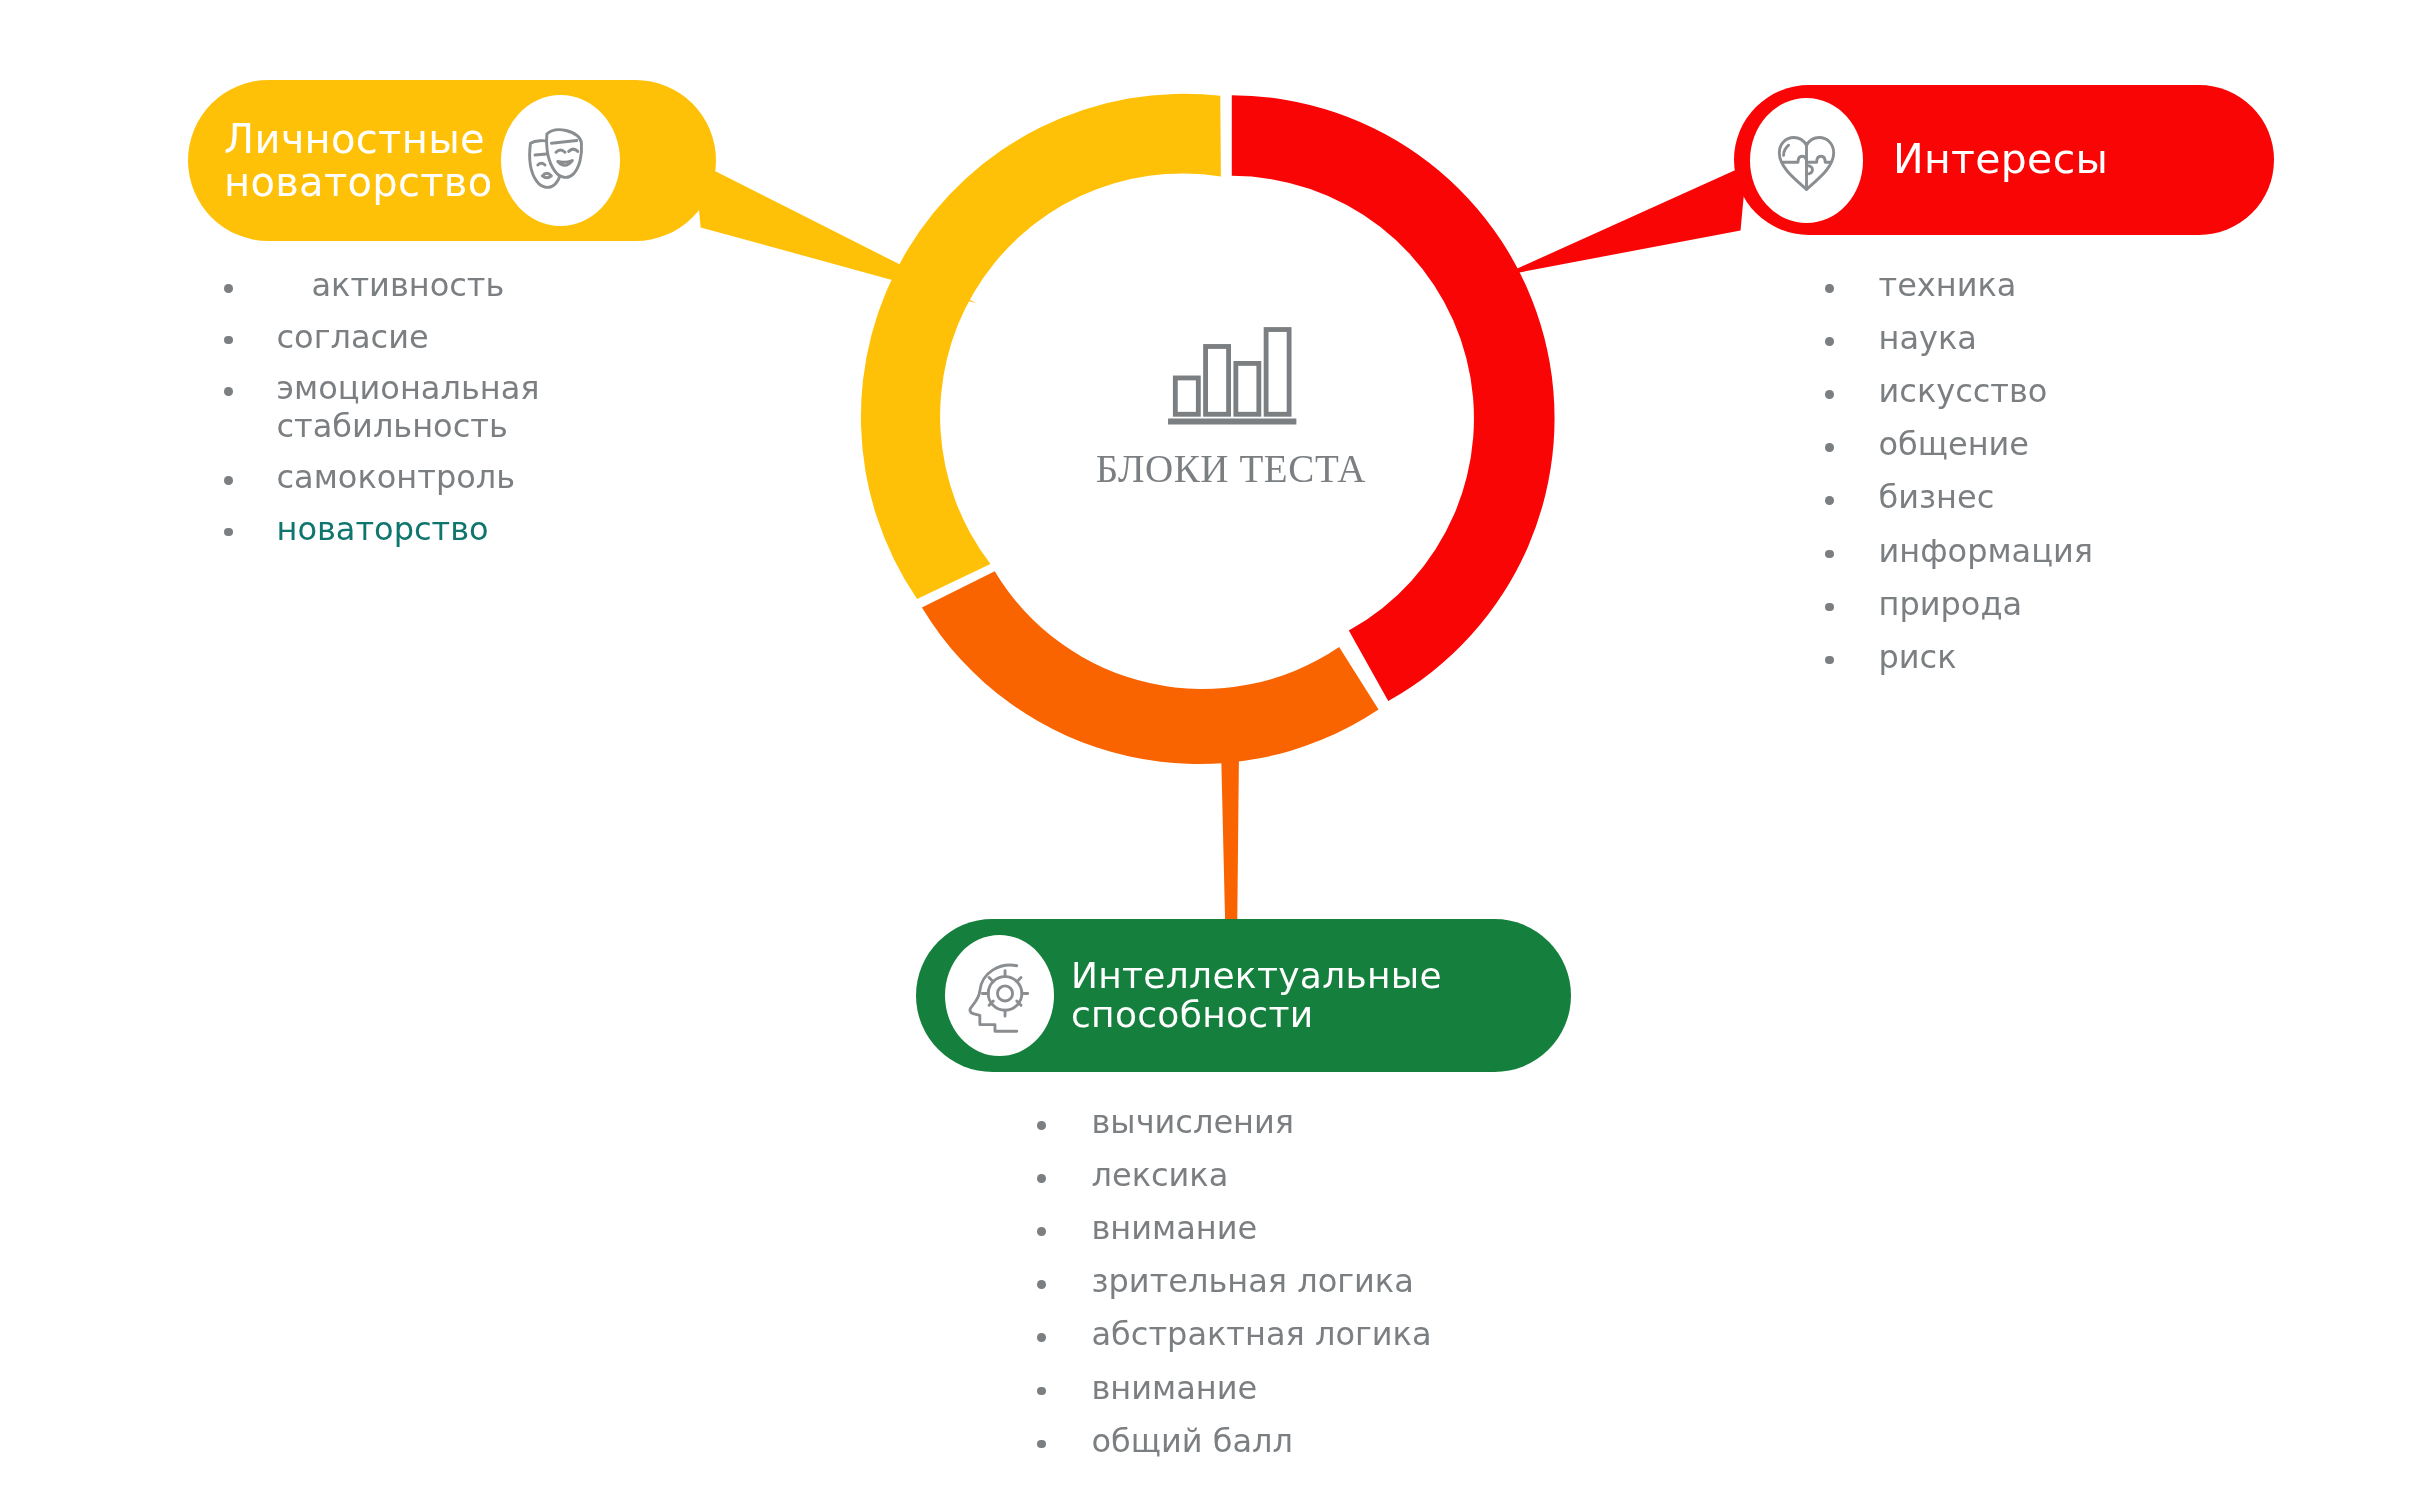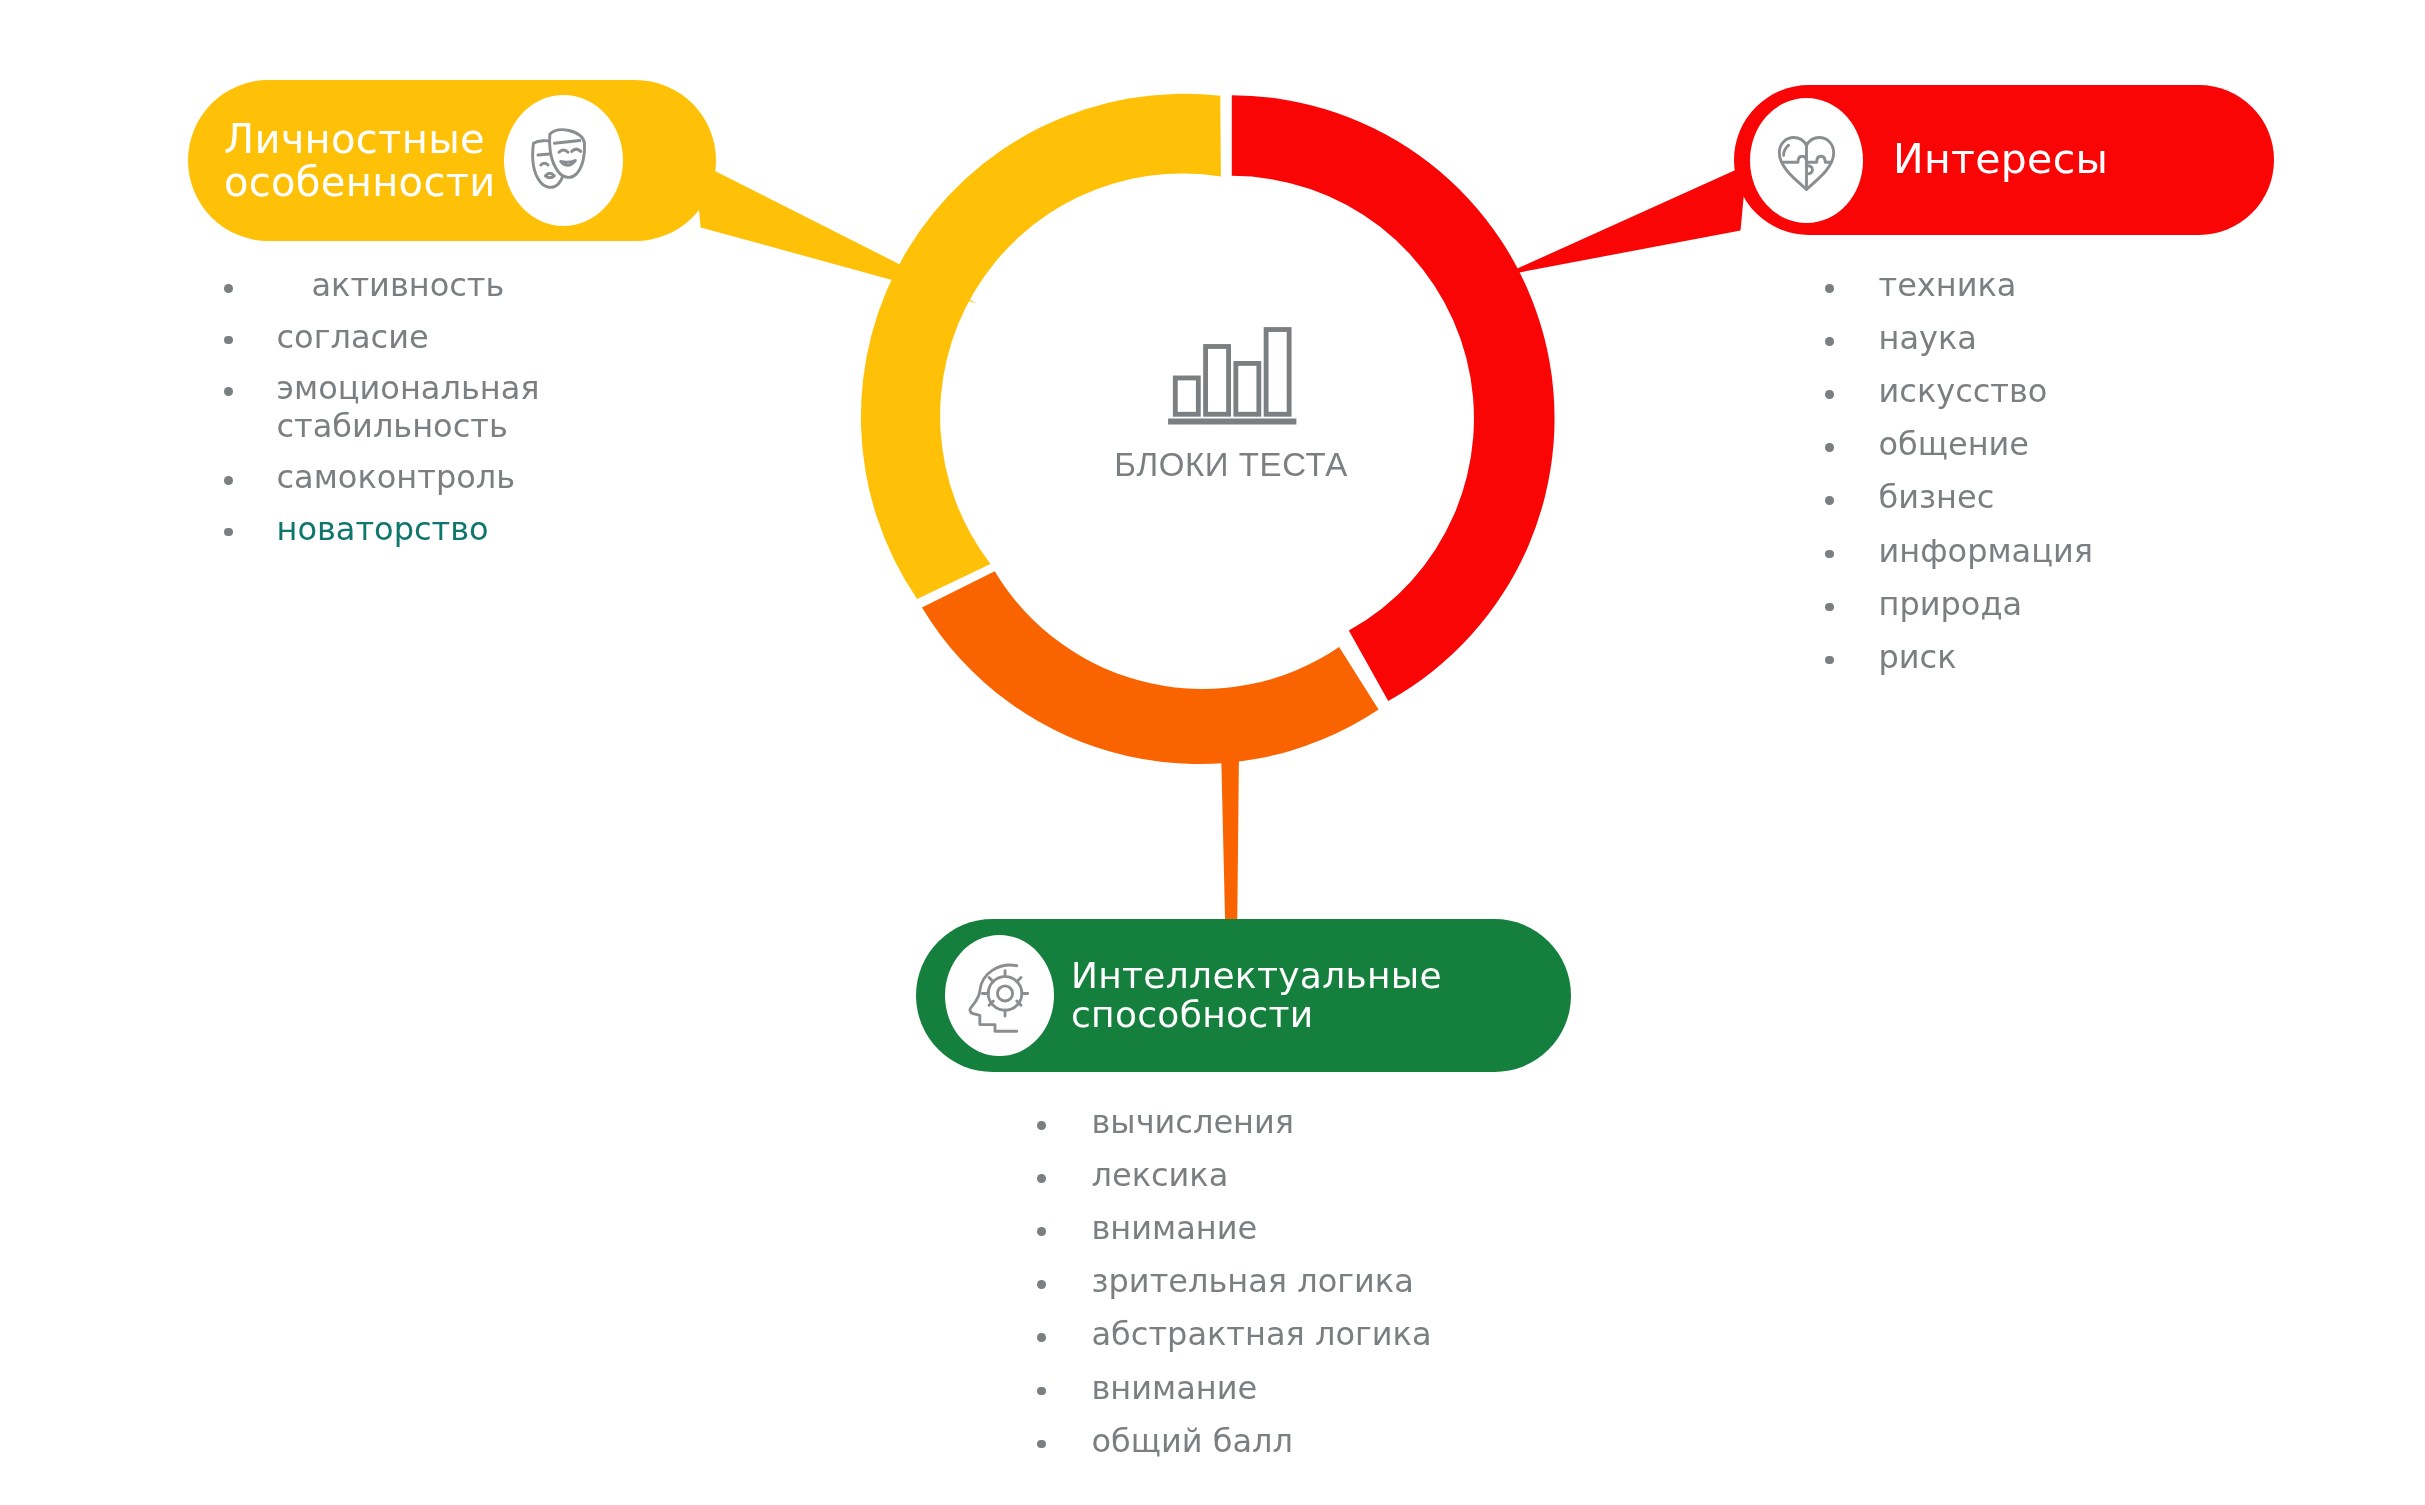--- a/index.html
+++ b/index.html
@@ -81,22 +81,22 @@
   #list-intellect li{margin-bottom:16px;}
   #list-intellect li .dot{margin-right:46px;}
 
   
   #donut-center-label{
     position:absolute;left:1025px;top:315px;width:412px;
     display:flex;flex-direction:column;align-items:center;
     pointer-events:none;
   }
   #donut-center-label .center-text{
-    margin-top:16px;color:#7B7F82;font-size:33px;letter-spacing:0.6px;
-    font-family:Liberation Sans, sans-serif;white-space:nowrap;
+    margin-top:16px;color:#7B7F82;font-size:39px;letter-spacing:0.6px;
+    font-family:Liberation Serif, serif;white-space:nowrap;
   }
 </style>
 </head>
 <body>
 
 <div class="stage">
 
   <svg class="layer-svg" viewBox="0 0 4000 2482">
 
     <polygon points="1145,265 1155,375 1610,500" fill="#FFC107"></polygon>
@@ -133,21 +133,21 @@
       <rect x="39" y="26" width="19" height="56" fill="none" stroke="#7B7F82" stroke-width="4"></rect>
       <rect x="64" y="40" width="19" height="42" fill="none" stroke="#7B7F82" stroke-width="4"></rect>
       <rect x="89" y="12" width="19" height="70" fill="none" stroke="#7B7F82" stroke-width="4"></rect>
       <line x1="8" y1="88" x2="114" y2="88" stroke="#7B7F82" stroke-width="5"></line>
     </svg>
     <span class="center-text">БЛОКИ ТЕСТА</span>
   </div>
 
   <div class="pill" id="pill-personality" style="background: rgb(255, 193, 7);">
     <span class="pill-title">Личностные
-особенности</span>
+новаторство</span>
     <span class="icon-circle">
       <svg width="91" height="91" viewBox="0 0 100 100">
         <g fill="none" stroke="#8A8E91" stroke-width="3.2" stroke-linejoin="round" stroke-linecap="round">
           <path d="M41 30 C32 27 22 28 17 31 C15 46 16 62 24 73 C29 80 38 82 44 76 C50 70 52 58 51 46 C50 38 47 32 41 30 Z"></path>
           <path d="M22 44 L44 42"></path>
           <path d="M25 55 q4 -4 8 0"></path>
           <path d="M39 53 q4 -4 8 0"></path>
           <path d="M30 67 q5 -6 10 0 q-5 4 -10 0 Z"></path>
           <path d="M56 17 C47 15 39 17 35 21 C34 35 36 51 44 62 C49 69 58 71 64 65 C71 58 74 44 73 31 C72 23 64 19 56 17 Z" fill="#ffffff"></path>
           <path d="M40 31 L68 28"></path>

